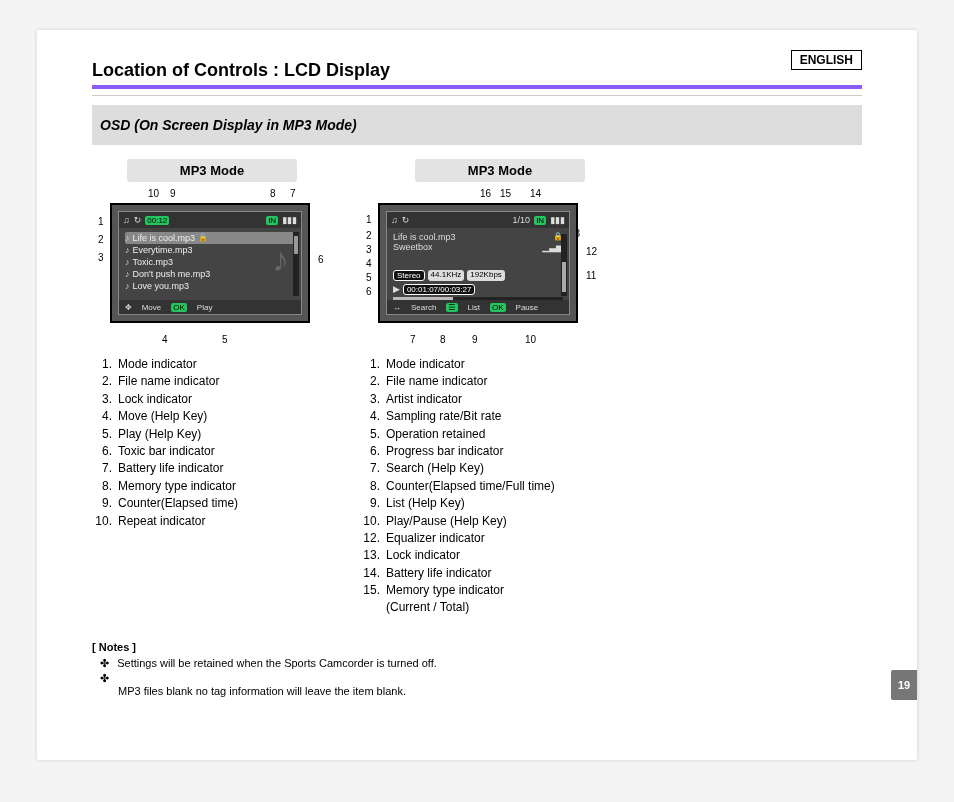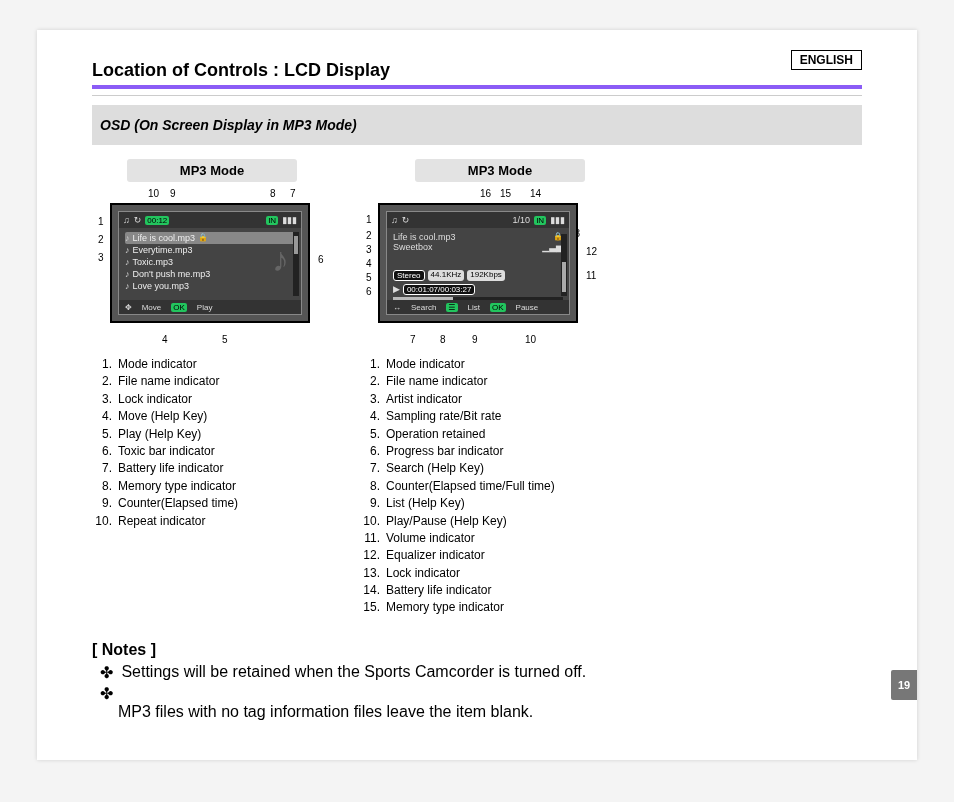--- a/index.html
+++ b/index.html
@@ -33,21 +33,21 @@
   .progress .bar { height:100%; width:35%; background:#bbb; }
   .vol { position:absolute; right:2px; top:22px; bottom:18px; width:6px; background:#222; }
   .vol .lv { position:absolute; bottom:4px; left:1px; right:1px; height:30px; background:#aaa; }
   
   .callouts { position: relative; }
   .num-label { font-size:10px; color:#000; position:absolute; }
   
   .legend { font-size: 12px; line-height: 1.45; margin-top: 8px; }
   .legend .item { display:flex; gap:6px; }
   .legend .n { width: 20px; text-align:right; }
-  .notes { margin-top: 24px; font-size: 16px; }
+  .notes { margin-top: 24px; font-size: 11px; }
   .notes-title { font-weight: bold; margin-bottom: 4px; }
   .note-line { display:flex; gap:8px; margin:2px 0 0 8px; }
   .note-sub { margin-left:26px; }
   .page-tab { position:absolute; right:0; bottom:60px; width:26px; height:30px; background:#777; color:#fff; font-size:11px; font-weight:bold; display:flex; align-items:center; justify-content:center; border-radius:2px 0 0 2px; }
   .lock-icon{ font-size:8px; color:#ddd;}
 </style>
 </head>
 <body>
 
 <div class="page">
@@ -273,49 +273,49 @@
           </div>
         <div class="item">
             <span class="n">9.</span>
             <span>List (Help Key)</span>
           </div>
         <div class="item">
             <span class="n">10.</span>
             <span>Play/Pause (Help Key)</span>
           </div>
         <div class="item">
-            <span class="n">11.</span>
-            <span>Volume indicator</span>
-          </div>
-        <div class="item">
             <span class="n">12.</span>
             <span>Equalizer indicator</span>
           </div>
         <div class="item">
             <span class="n">13.</span>
             <span>Lock indicator</span>
           </div>
         <div class="item">
             <span class="n">14.</span>
             <span>Battery life indicator</span>
           </div>
         <div class="item">
             <span class="n">15.</span>
             <span>Memory type indicator</span>
+          </div>
+        <div class="item">
+            <span class="n"></span>
+            <span>(Current / Total)</span>
           </div>
       </div>
     </div>
   </div>
 
   <div class="notes">
     <div class="notes-title">[ Notes ]</div>
     <div class="note-line">
       <span>✤</span>
       <span>Settings will be retained when the Sports Camcorder is turned off.</span>
     </div>
     <div class="note-line">
       <span>✤</span>
     </div>
-    <div class="note-sub">MP3 files with no tag information files leave the item blank.</div>
+    <div class="note-sub">MP3 files blank no tag information will leave the item blank.</div>
   </div>
 
   <div class="page-tab">19</div>
 </div>
 
 </body></html>

